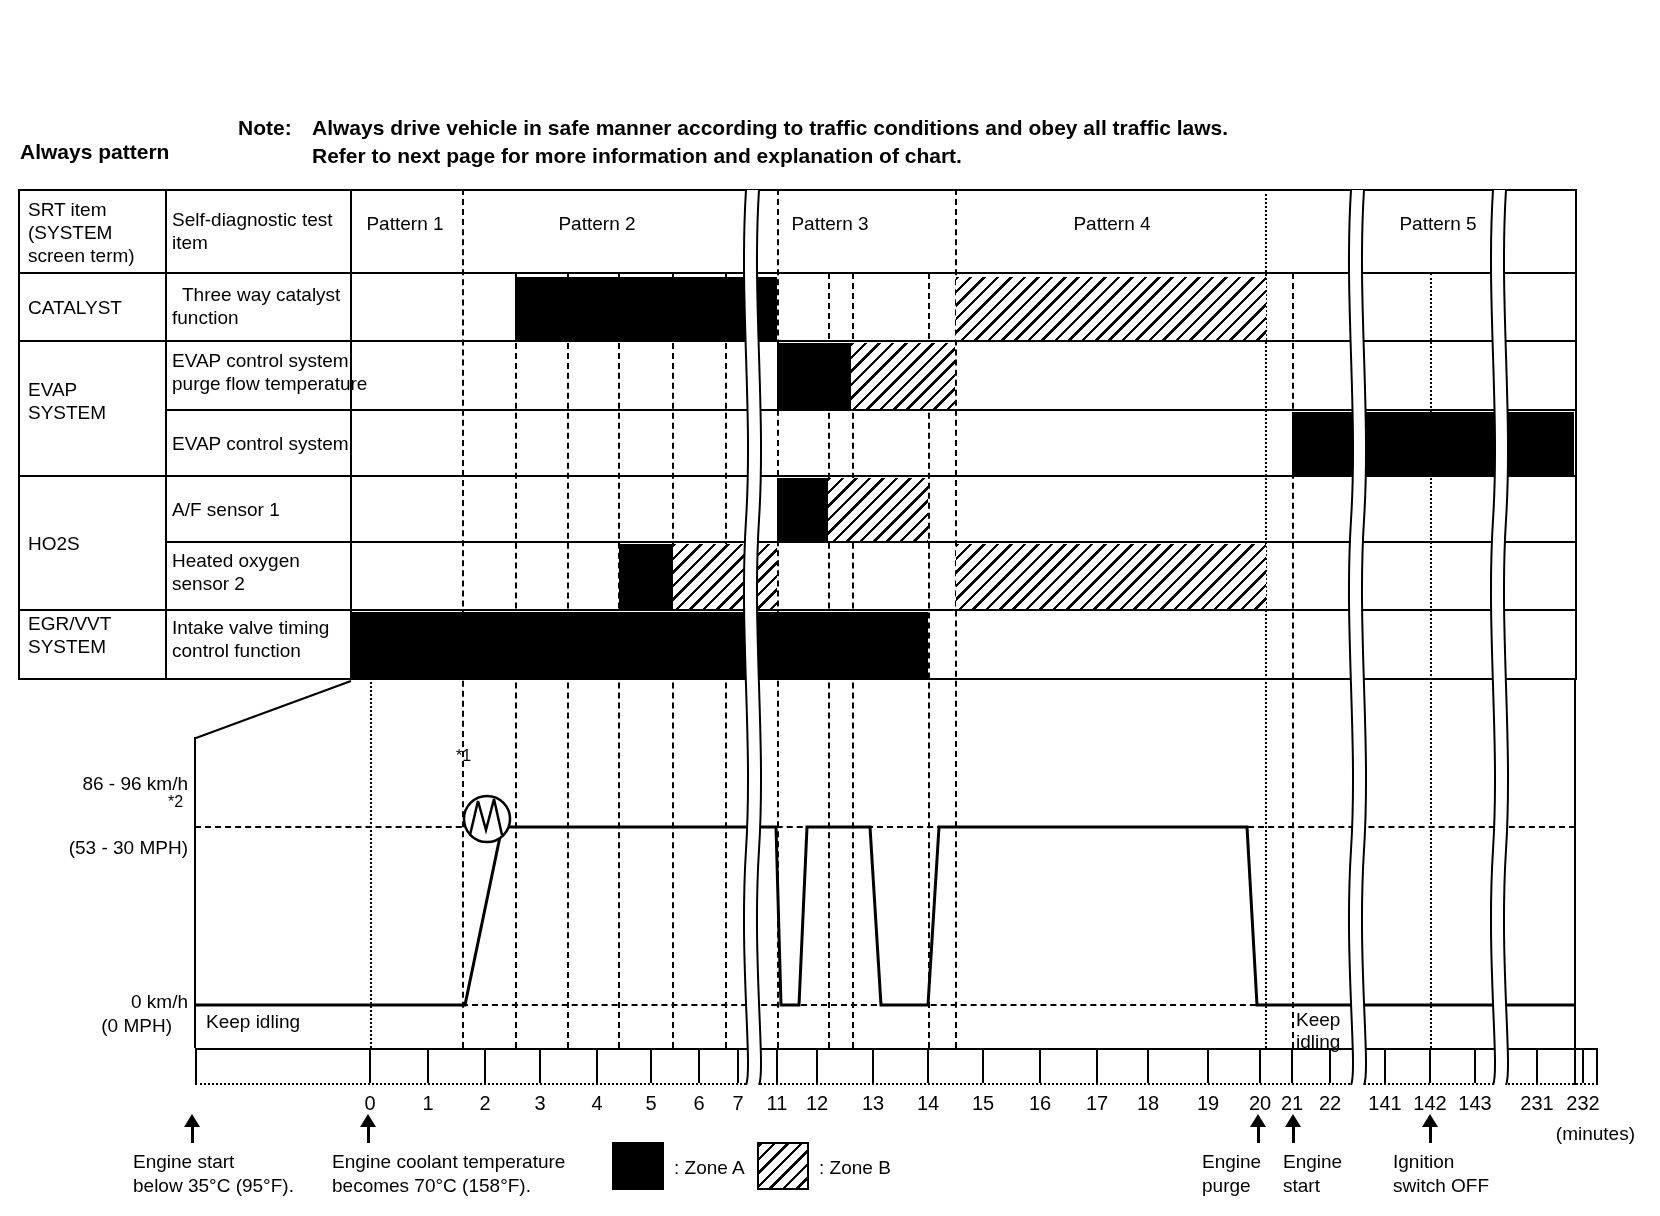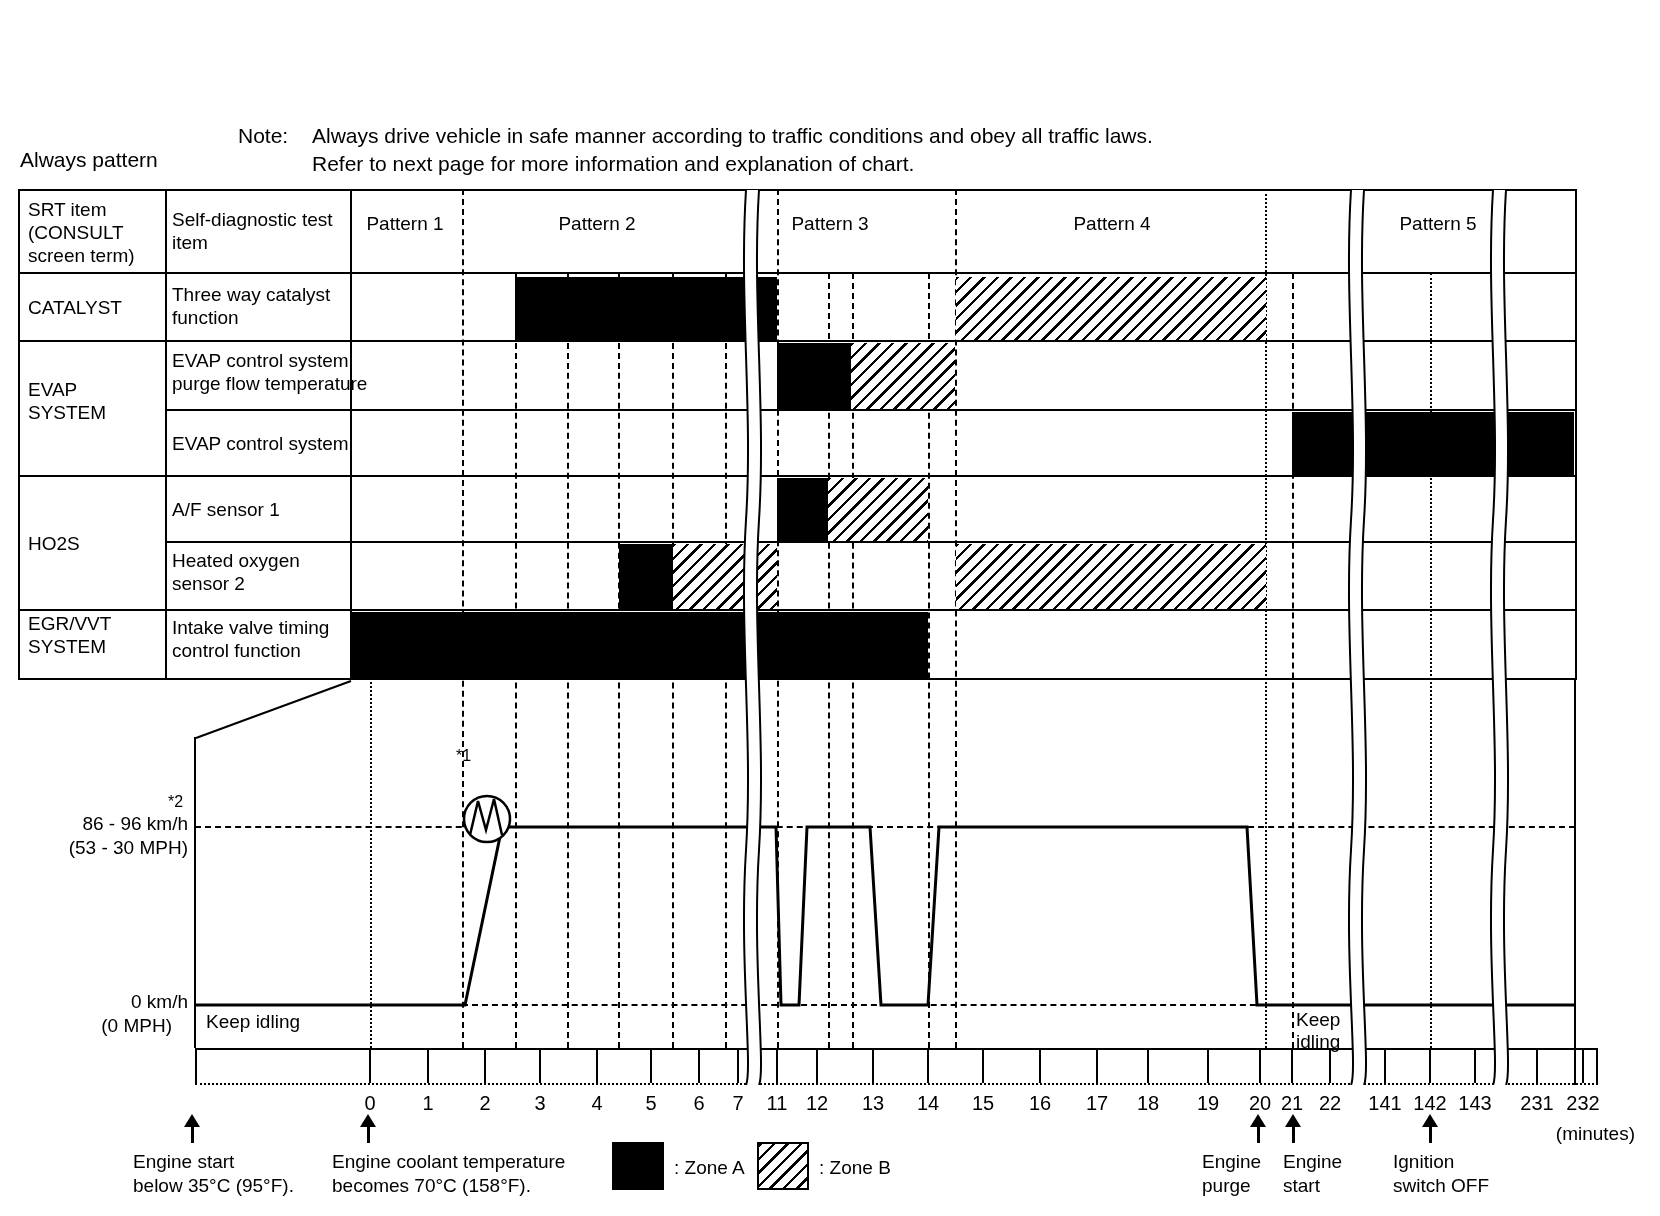--- a/index.html
+++ b/index.html
@@ -1,20 +1,20 @@
 <!DOCTYPE html>
 <html><head>
 <meta charset="utf-8">
 <style>
   html,body{margin:0;padding:0;background:#fff;}
   .stage{position:relative;width:1660px;height:1216px;background:#fff;overflow:hidden;
          font-family:"Liberation Sans","DejaVu Sans",sans-serif;color:#000;}
   .t{position:absolute;font-size:19px;line-height:23px;white-space:nowrap;}
   .big{font-size:21px;}
-  .bold{font-weight:400;margin-top:8px;}
+  .bold{font-weight:700;}
   .ctr{text-align:center;}
   .rt{text-align:right;}
   .sup{font-size:16px;}
   .ln{position:absolute;background:#000;}
   .vd{position:absolute;width:0;border-left:2px dashed #000;}
   .vdot{position:absolute;width:0;border-left:2px dotted #000;}
   .hd{position:absolute;height:0;border-top:2px dashed #000;}
   .box{position:absolute;border:2px solid #000;box-sizing:border-box;background:transparent;}
   .zoneA{position:absolute;background:#000;}
   .zoneB{position:absolute;background-color:#fff;
@@ -134,53 +134,53 @@
     </div>
 
   <div class="lyr" style="z-index:6">
     <span class="t big bold" style="left:20px;top:140px">Always pattern</span>
     <span class="t big bold" style="left:238px;top:116px">Note:</span>
     <span class="t big bold" style="left:312px;top:116px">Always drive vehicle in safe manner according to traffic conditions and obey all traffic laws.</span>
     <span class="t big bold" style="left:312px;top:144px">Refer to next page for more information and explanation of chart.</span>
 
     
     <span class="t" style="left:28px;top:198px">SRT item</span>
-    <span class="t" style="left:28px;top:221px">(CONSULT</span>
+    <span class="t" style="left:28px;top:221px">(SYSTEM</span>
     <span class="t" style="left:28px;top:244px">screen term)</span>
     <span class="t" style="left:172px;top:208px">Self-diagnostic test</span>
     <span class="t" style="left:172px;top:231px">item</span>
     <span class="t ctr" style="left:325px;top:212px;width:160px">Pattern 1</span>
     <span class="t ctr" style="left:517px;top:212px;width:160px">Pattern 2</span>
     <span class="t ctr" style="left:750px;top:212px;width:160px">Pattern 3</span>
     <span class="t ctr" style="left:1032px;top:212px;width:160px">Pattern 4</span>
     <span class="t ctr" style="left:1358px;top:212px;width:160px">Pattern 5</span>
 
     
     <span class="t" style="left:28px;top:296px">CATALYST</span>
     <span class="t" style="left:28px;top:378px">EVAP</span>
     <span class="t" style="left:28px;top:401px">SYSTEM</span>
     <span class="t" style="left:28px;top:532px">HO2S</span>
     <span class="t" style="left:28px;top:612px">EGR/VVT</span>
     <span class="t" style="left:28px;top:635px">SYSTEM</span>
 
     
-    <span class="t" style="left:172px;top:283px">Three way catalyst</span>
+    <span class="t" style="left:182px;top:283px">Three way catalyst</span>
     <span class="t" style="left:172px;top:306px">function</span>
     <span class="t" style="left:172px;top:349px">EVAP control system</span>
     <span class="t" style="left:172px;top:372px">purge flow temperature</span>
     <span class="t" style="left:172px;top:432px">EVAP control system</span>
     <span class="t" style="left:172px;top:498px">A/F sensor 1</span>
     <span class="t" style="left:172px;top:549px">Heated oxygen</span>
     <span class="t" style="left:172px;top:572px">sensor 2</span>
     <span class="t" style="left:172px;top:616px">Intake valve timing</span>
     <span class="t" style="left:172px;top:639px">control function</span>
 
     
     <span class="t sup" style="left:168px;top:790px">*2</span>
-    <span class="t rt" style="left:40px;top:812px;width:148px">86 - 96 km/h</span>
+    <span class="t rt" style="left:40px;top:772px;width:148px">86 - 96 km/h</span>
     <span class="t rt" style="left:40px;top:836px;width:148px">(53 - 30 MPH)</span>
     <span class="t rt" style="left:40px;top:990px;width:148px">0 km/h</span>
     <span class="t rt" style="left:24px;top:1014px;width:148px">(0 MPH)</span>
     <span class="t" style="left:206px;top:1010px">Keep idling</span>
     <span class="t" style="left:1296px;top:1008px">Keep</span>
     <span class="t" style="left:1296px;top:1030px">idling</span>
     <span class="t sup" style="left:456px;top:744px">*1</span>
 
     
     <span id="ticklabels"><span class="t ctr" style="left: 348px; top: 1092px; width: 44px; font-size: 20px;">0</span><span class="t ctr" style="left: 406px; top: 1092px; width: 44px; font-size: 20px;">1</span><span class="t ctr" style="left: 463px; top: 1092px; width: 44px; font-size: 20px;">2</span><span class="t ctr" style="left: 518px; top: 1092px; width: 44px; font-size: 20px;">3</span><span class="t ctr" style="left: 575px; top: 1092px; width: 44px; font-size: 20px;">4</span><span class="t ctr" style="left: 629px; top: 1092px; width: 44px; font-size: 20px;">5</span><span class="t ctr" style="left: 677px; top: 1092px; width: 44px; font-size: 20px;">6</span><span class="t ctr" style="left: 716px; top: 1092px; width: 44px; font-size: 20px;">7</span><span class="t ctr" style="left: 755px; top: 1092px; width: 44px; font-size: 20px;">11</span><span class="t ctr" style="left: 795px; top: 1092px; width: 44px; font-size: 20px;">12</span><span class="t ctr" style="left: 851px; top: 1092px; width: 44px; font-size: 20px;">13</span><span class="t ctr" style="left: 906px; top: 1092px; width: 44px; font-size: 20px;">14</span><span class="t ctr" style="left: 961px; top: 1092px; width: 44px; font-size: 20px;">15</span><span class="t ctr" style="left: 1018px; top: 1092px; width: 44px; font-size: 20px;">16</span><span class="t ctr" style="left: 1075px; top: 1092px; width: 44px; font-size: 20px;">17</span><span class="t ctr" style="left: 1126px; top: 1092px; width: 44px; font-size: 20px;">18</span><span class="t ctr" style="left: 1186px; top: 1092px; width: 44px; font-size: 20px;">19</span><span class="t ctr" style="left: 1238px; top: 1092px; width: 44px; font-size: 20px;">20</span><span class="t ctr" style="left: 1270px; top: 1092px; width: 44px; font-size: 20px;">21</span><span class="t ctr" style="left: 1308px; top: 1092px; width: 44px; font-size: 20px;">22</span><span class="t ctr" style="left: 1363px; top: 1092px; width: 44px; font-size: 20px;">141</span><span class="t ctr" style="left: 1408px; top: 1092px; width: 44px; font-size: 20px;">142</span><span class="t ctr" style="left: 1453px; top: 1092px; width: 44px; font-size: 20px;">143</span><span class="t ctr" style="left: 1515px; top: 1092px; width: 44px; font-size: 20px;">231</span><span class="t ctr" style="left: 1561px; top: 1092px; width: 44px; font-size: 20px;">232</span></span>

